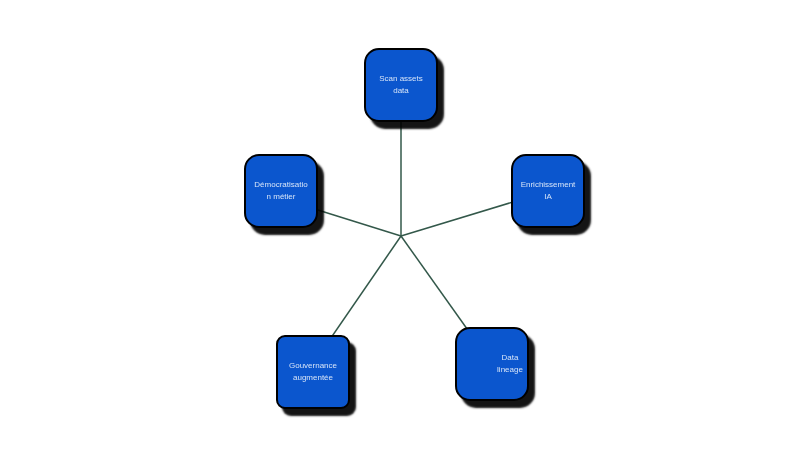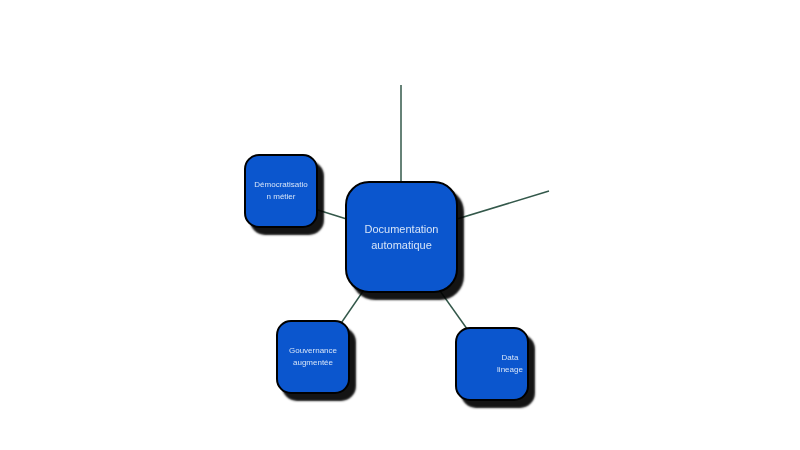--- a/index.html
+++ b/index.html
@@ -55,42 +55,46 @@
   .node.center {
     width: 113px; height: 112px;
     border-radius: 24px;
     font-size: 11px;
     line-height: 1.5;
   }
   .node.pos-center       { left: 345px; top: 181px; }
   .node.pos-top          { left: 364px; top: 48px;  }
   .node.pos-left         { left: 220px; top: 154px; margin-left: 24px; }
   .node.pos-right        { left: 511px; top: 154px; }
-  .node.pos-bottom-left  { left: 276px; top: 320px; }
+  .node.pos-bottom-left  { left: 276px; top: 335px; border-radius: 9px; }
   .node.pos-bottom-right { left: 455px; top: 327px; padding-left: 36px; }
 </style>
 </head>
 <body>
 
 <div class="stage">
 
   <svg class="connectors" viewBox="0 0 800 450" aria-hidden="true">
     <line x1="401" y1="236" x2="401" y2="85"></line>
     <line x1="401" y1="236" x2="549" y2="191"></line>
     <line x1="401" y1="236" x2="492" y2="364"></line>
     <line x1="401" y1="236" x2="313" y2="364"></line>
     <line x1="401" y1="236" x2="257" y2="191"></line>
   </svg>
 
-  <div class="node center pos-center">
-    <span class="label">Documentation
-automatique</span>
+
+  <div class="node satellite pos-top">
+    <span class="label">Scan assets
+data</span>
   </div>
 
-
+  <div class="node satellite pos-right">
+    <span class="label">Enrichissement
+IA</span>
+  </div>
 
   <div class="node satellite pos-bottom-right">
     <span class="label">Data lineage</span>
   </div>
 
   <div class="node satellite pos-bottom-left">
     <span class="label">Gouvernance
 augmentée</span>
   </div>
 

